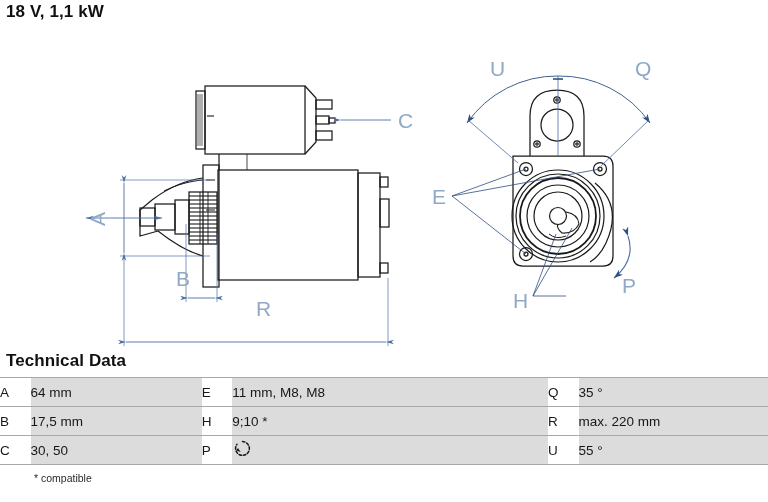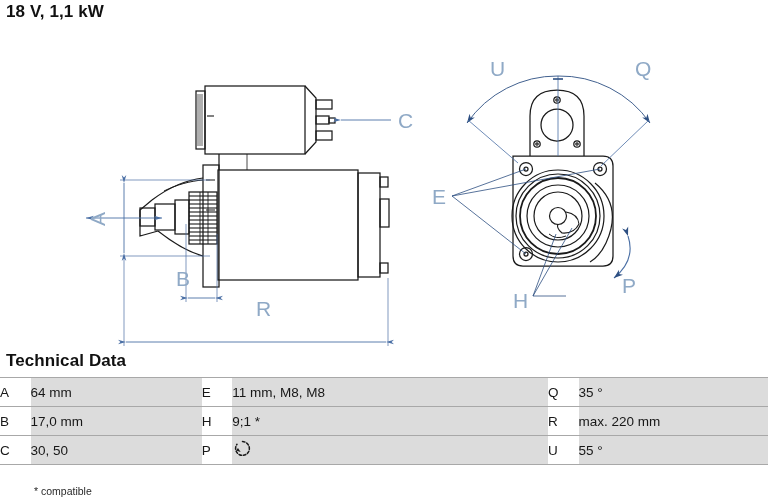--- a/index.html
+++ b/index.html
@@ -94,21 +94,21 @@
 
   .rot-icon {
     display: inline-block;
     vertical-align: middle;
     margin-left: 1px;
   }
 
   .footnote {
     font-size: 10.5px;
     color: #2a2a2a;
-    padding: 20px 0 0 34px;
+    padding: 7px 0 0 34px;
   }
 </style>
 </head>
 <body>
 
 <div class="title">18 V, 1,1 kW</div>
 
 <div class="drawings">
 <svg width="768" height="318" viewBox="0 0 768 318">
 
@@ -284,23 +284,23 @@
       <tr>
         <td class="key k1">A</td>
         <td class="val v1">64 mm</td>
         <td class="key k2">E</td>
         <td class="val v2">11 mm, M8, M8</td>
         <td class="key k3">Q</td>
         <td class="val v3">35 °</td>
       </tr>
       <tr>
         <td class="key k1">B</td>
-        <td class="val v1">17,0 mm</td>
+        <td class="val v1">17,5 mm</td>
         <td class="key k2">H</td>
-        <td class="val v2">9;1 *</td>
+        <td class="val v2">9;10 *</td>
         <td class="key k3">R</td>
         <td class="val v3">max. 220 mm</td>
       </tr>
       <tr>
         <td class="key k1">C</td>
         <td class="val v1">30, 50</td>
         <td class="key k2">P</td>
         <td class="val v2">
           <span class="rot-icon">
             <svg width="19" height="19" viewBox="0 0 19 19">

